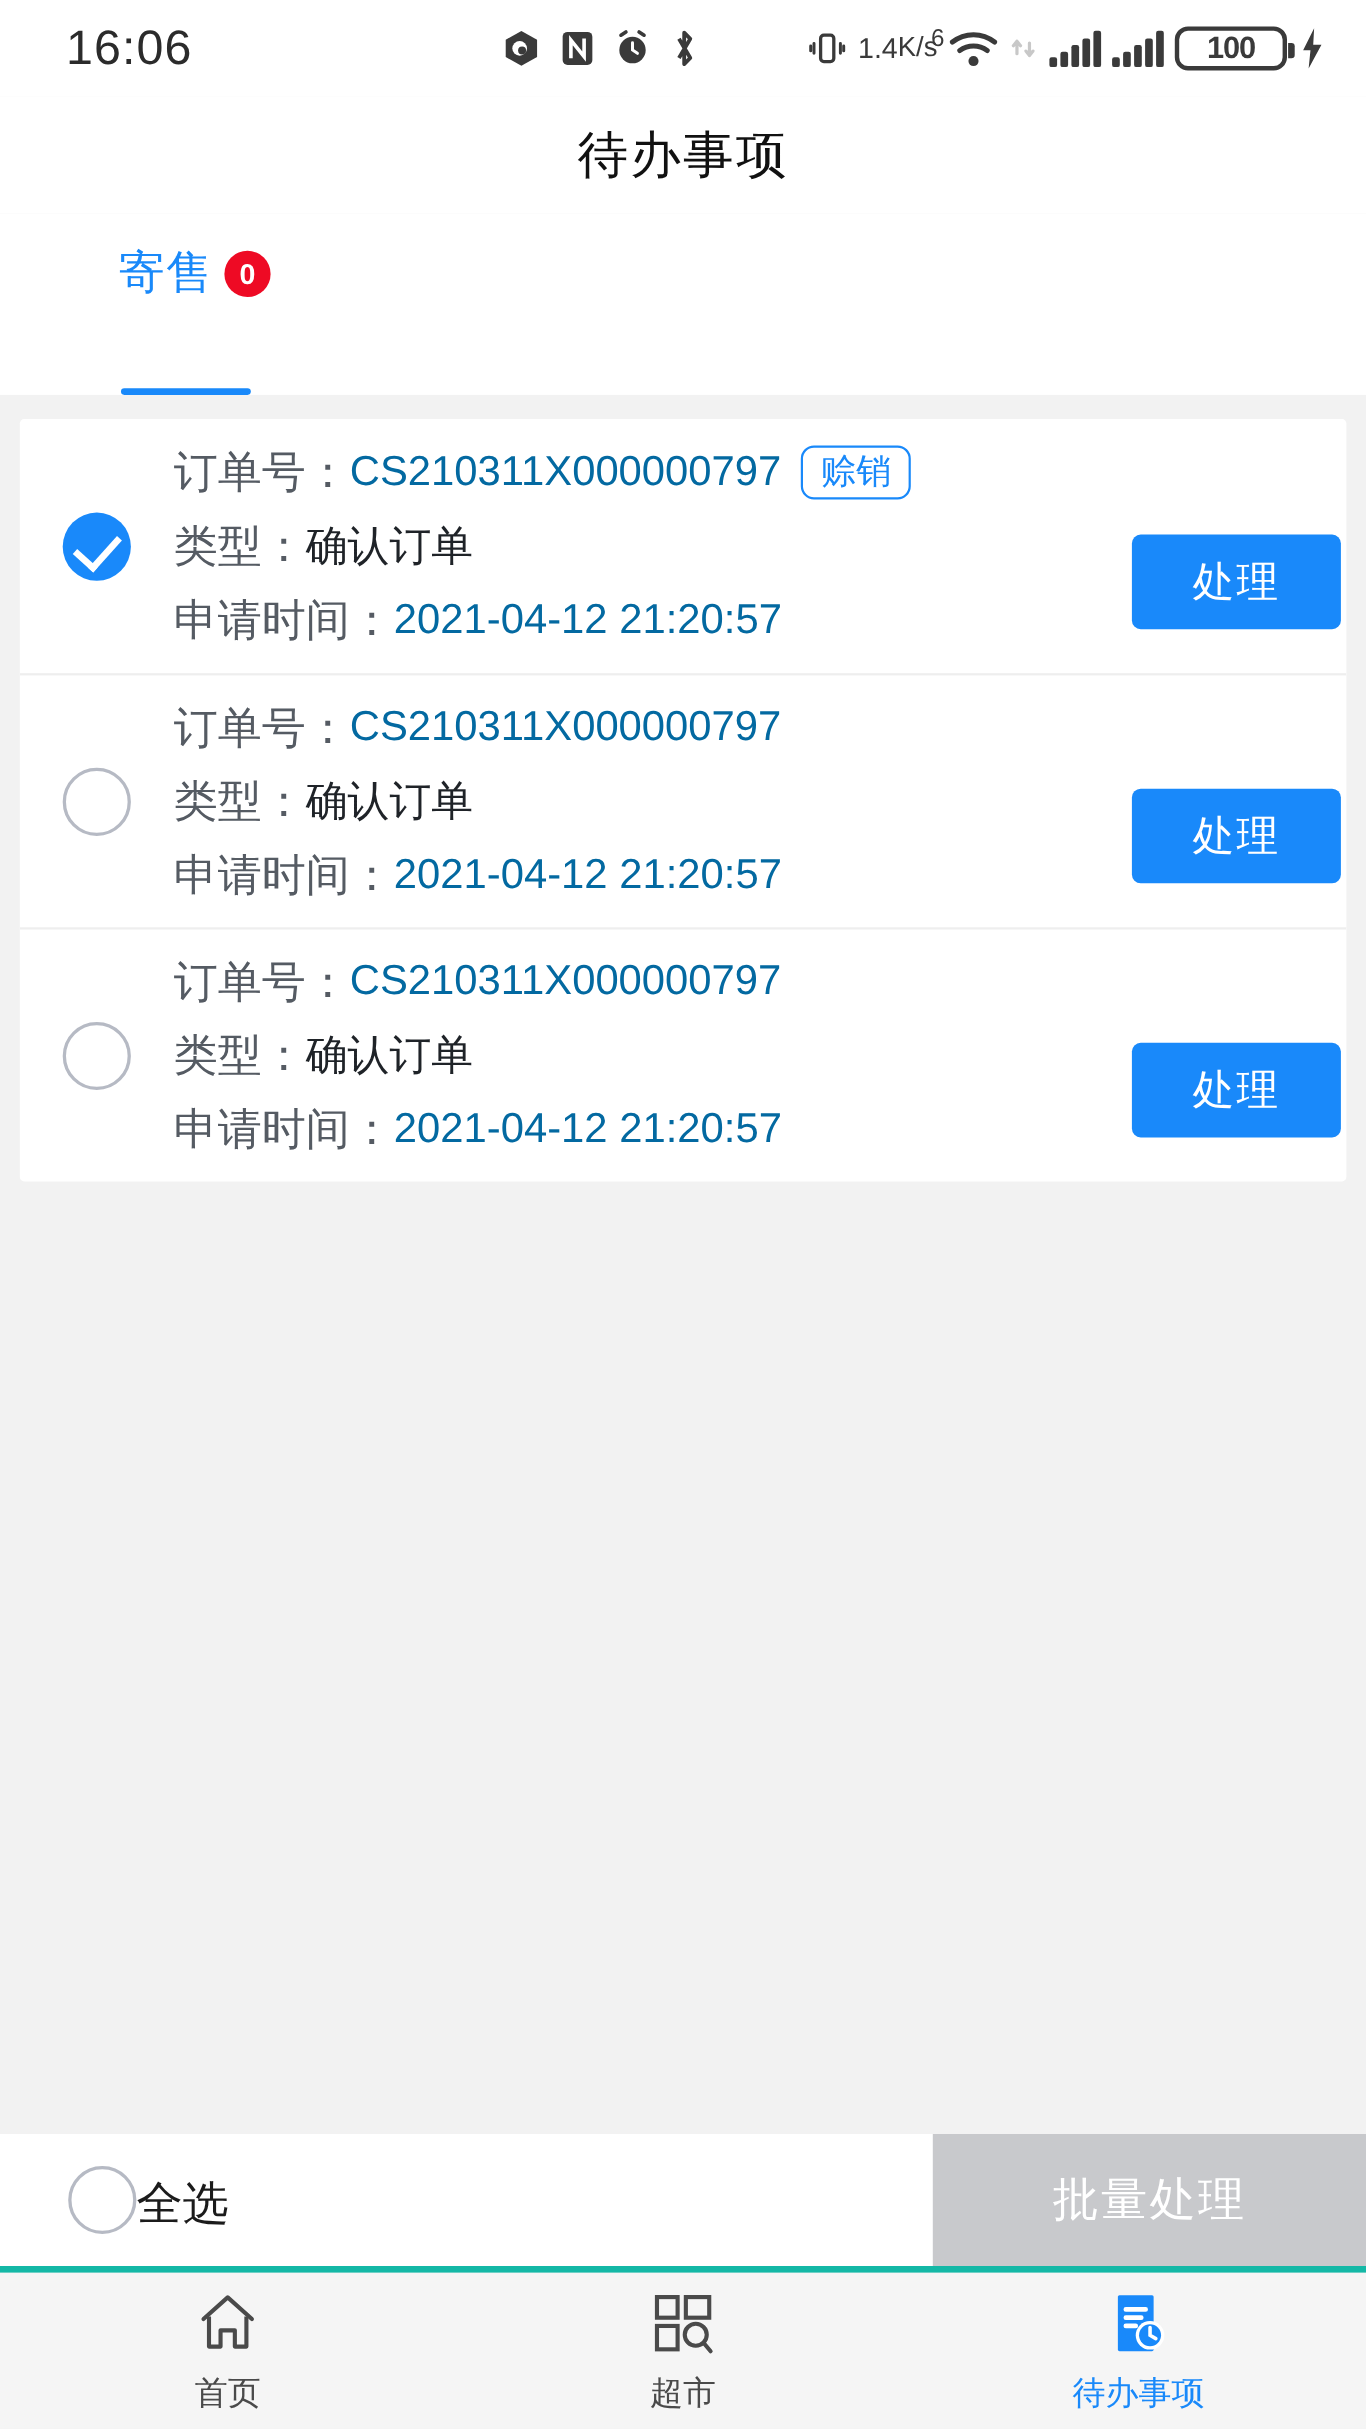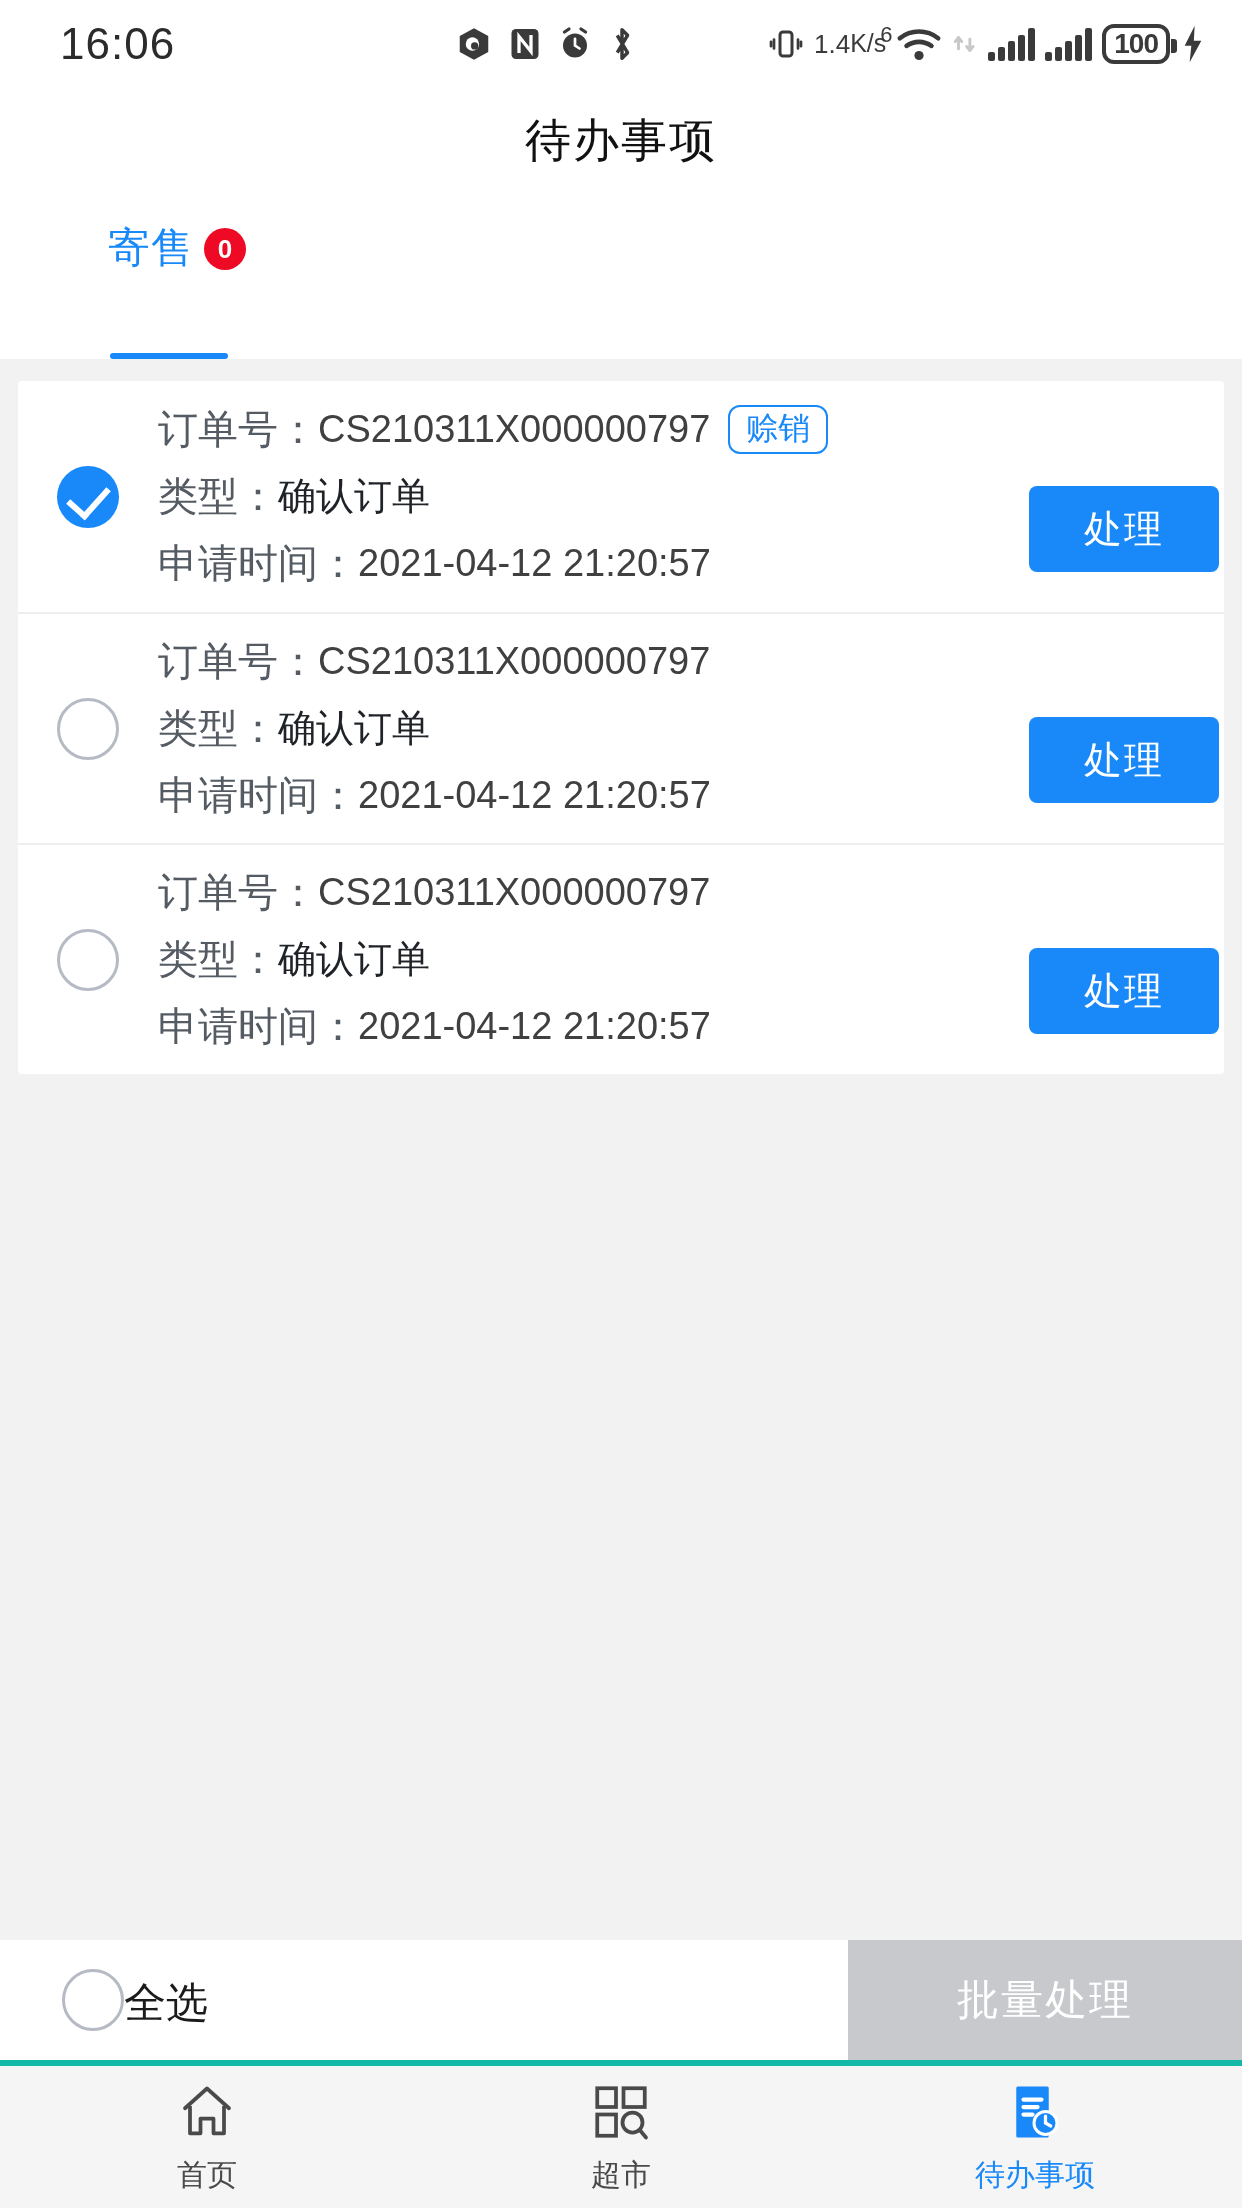--- a/index.html
+++ b/index.html
@@ -27,21 +27,21 @@
   .netspeed .u { font-size:25px; }
   .sig { display:flex; align-items:flex-end; gap:3px; height:34px; }
   .sig i { display:block; width:7px; background:#3a3a3a; border-radius:2px; }
   .sig i:nth-child(1){height:9px;}
   .sig i:nth-child(2){height:14px;}
   .sig i:nth-child(3){height:20px;}
   .sig i:nth-child(4){height:26px;}
   .sig i:nth-child(5){height:33px;}
   .batt {
     display:flex; align-items:center; border:4px solid #3a3a3a; border-radius:12px;
-    height:40px; padding:0 8px; position:relative;
+    height:40px; padding:0 25px; position:relative;
   }
   .batt span { font-size:28px; color:#3a3a3a; font-weight:600; letter-spacing:-1px; }
   .batt:after { content:""; position:absolute; right:-11px; top:11px; width:6px; height:14px; background:#3a3a3a; border-radius:0 3px 3px 0; }
   .wifi-wrap { position:relative; display:flex; align-items:flex-end; }
   .wifi-6 { font-size:22px; color:#3a3a3a; position:absolute; left:-16px; top:-4px; }
 
   
   .header {
     position:absolute; top:88px; left:0; width:1242px; height:106px;
     background:#ffffff; display:flex; align-items:center; justify-content:center;
@@ -89,21 +89,21 @@
     border:none; background:#1989fa; position:relative;
   }
   .circle.checked:after {
     content:""; position:absolute; left:19px; top:12px;
     width:19px; height:33px; border:6px solid #fff;
     border-top:none; border-left:none; transform:rotate(42deg);
   }
   .row-body { flex:1 1 auto; padding-right:12px; }
   .line { display:flex; align-items:center; white-space:nowrap; }
   .lbl { font-size:40px; color:#555b63; }
-  .val { font-size:38px; color:#404040; }
+  .val { font-size:38px; color:#0369a1; }
   .val.dark { color:#1f2328; font-weight:500; }
   .l1 { margin-bottom:12px; }
   .l2 { margin-bottom:12px; }
   .pill {
     margin-left:18px; border:2px solid #1989fa; color:#1989fa;
     border-radius:12px; font-size:32px; padding:5px 16px 8px; line-height:1;
   }
   .row-action { width:200px; flex:0 0 200px; display:flex; align-items:flex-end; justify-content:center; align-self:stretch; padding-bottom:40px; }
   .btn-handle {
     width:190px; height:86px; background:#1989fa; color:#ffffff;

